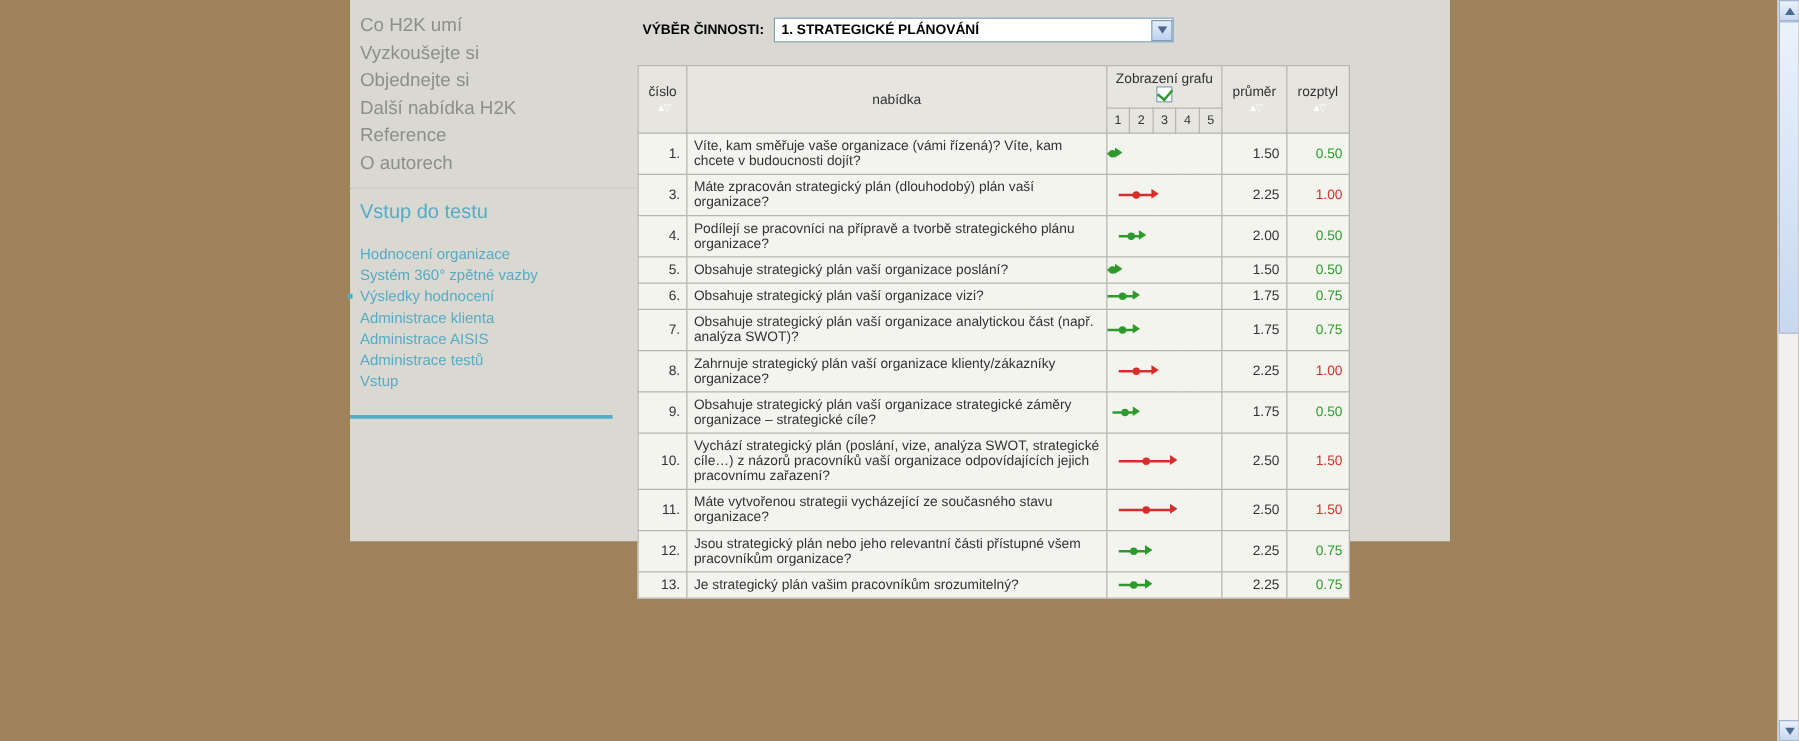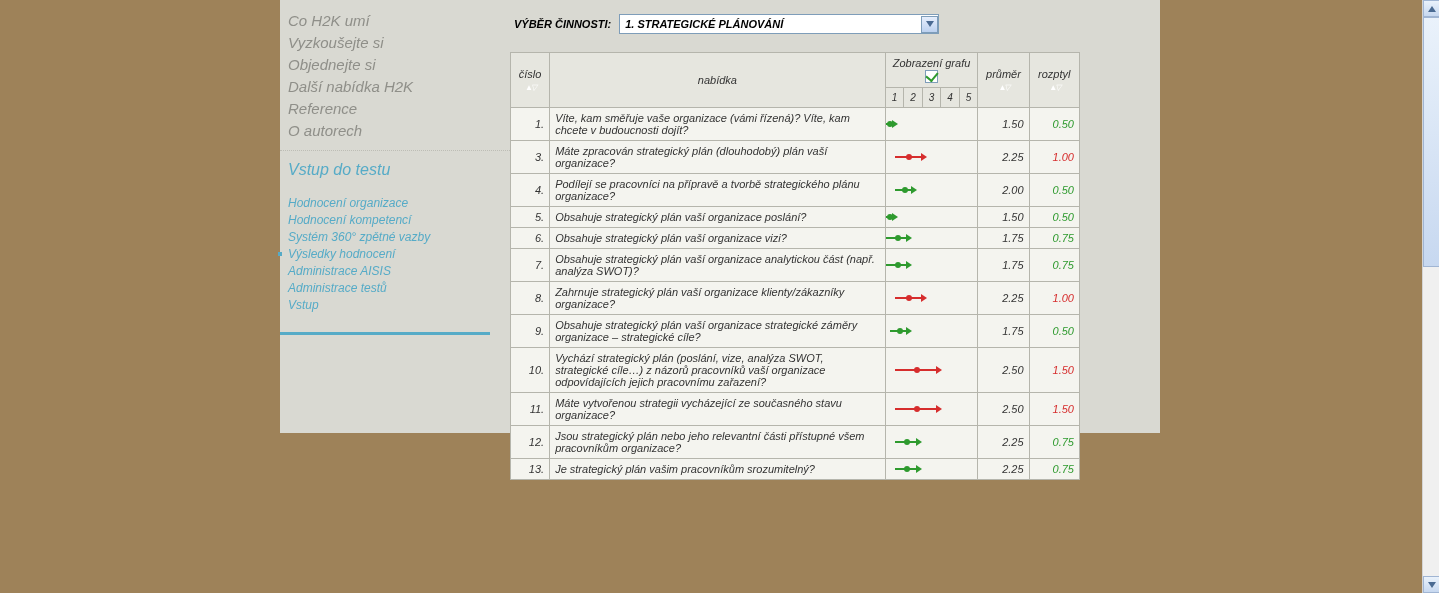--- a/index.html
+++ b/index.html
@@ -13,21 +13,20 @@
     position: relative;
   }
   .page {
     position: absolute;
     left: 280px;
     top: 0;
     width: 880px;
     height: 433px;
     background: #d9d9d2;
     display: flex;
-    font-style: italic;
   }
   .sidebar {
     width: 230px;
     padding: 10px 0 0 0;
   }
   .nav-main {
     list-style: none;
     font-family: Arial, Helvetica, sans-serif;
     padding: 0 0 8px 8px;
     font-size: 15px;
@@ -172,23 +171,23 @@
         <li>Co H2K umí</li>
         <li>Vyzkoušejte si</li>
         <li>Objednejte si</li>
         <li>Další nabídka H2K</li>
         <li>Reference</li>
         <li>O autorech</li>
       </ul>
     <div class="nav-heading">Vstup do testu</div>
     <ul class="nav-sub" id="sub-nav">
         <li>Hodnocení organizace</li>
-        <li>Hodnocení kompetencí</li>
         <li>Systém 360° zpětné vazby</li>
         <li class="active">Výsledky hodnocení</li>
+        <li>Administrace klienta</li>
         <li>Administrace AISIS</li>
         <li>Administrace testů</li>
         <li>Vstup</li>
       </ul>
     <hr class="nav-divider">
   </div>
 
   <div class="content">
     <div class="filter-row">
       <span>VÝBĚR ČINNOSTI:</span>

